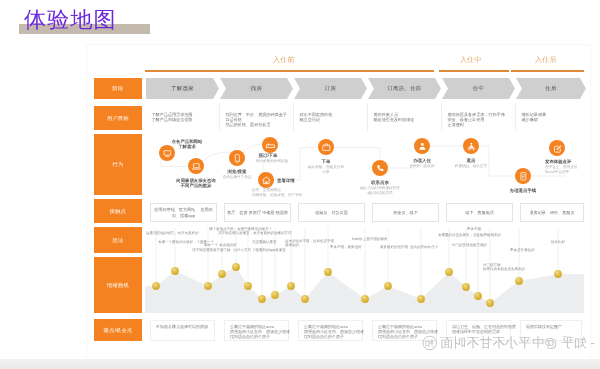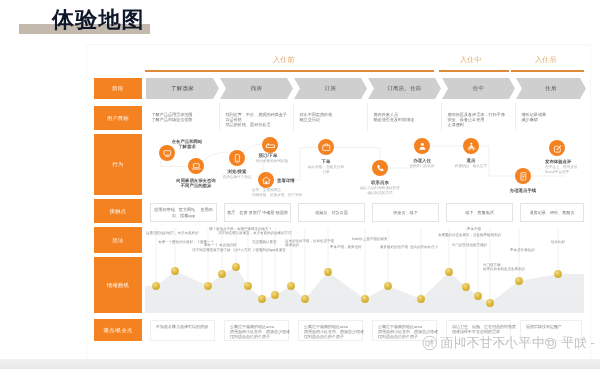--- a/index.html
+++ b/index.html
@@ -3,22 +3,22 @@
 <meta charset="utf-8">
 <style>
   html,body{margin:0;padding:0;}
   body{width:600px;height:369px;overflow:hidden;background:#ffffff;
        font-family:"Liberation Sans",sans-serif;-webkit-font-smoothing:antialiased;}
   #page{position:relative;width:600px;height:369px;background:#fff;overflow:hidden;}
 
   
   #title-wrap{position:absolute;left:19px;top:6px;width:140px;height:32px;}
   #title-bar{position:absolute;left:0;top:18px;width:131px;height:10px;background:#c3b9ad;}
-  #title-text{position:absolute;left:33px;top:0px;font-size:22px;line-height:28px;
-              color:#0f172a;font-weight:700;letter-spacing:1.2px;white-space:nowrap;}
+  #title-text{position:absolute;left:5px;top:0px;font-size:22px;line-height:28px;
+              color:#6d28d9;font-weight:400;letter-spacing:1.2px;white-space:nowrap;}
 
   
   #card{position:absolute;left:87px;top:45px;width:503px;height:314px;background:#fff;
         box-shadow:0 0 0 0.6px #f2f2f2;}
 
   
   #bottom-band{position:absolute;left:0;top:359px;width:600px;height:10px;
                background:linear-gradient(180deg,#f2f2f2 0%,#ececec 60%,#e9e9e9 100%);}
 
   

